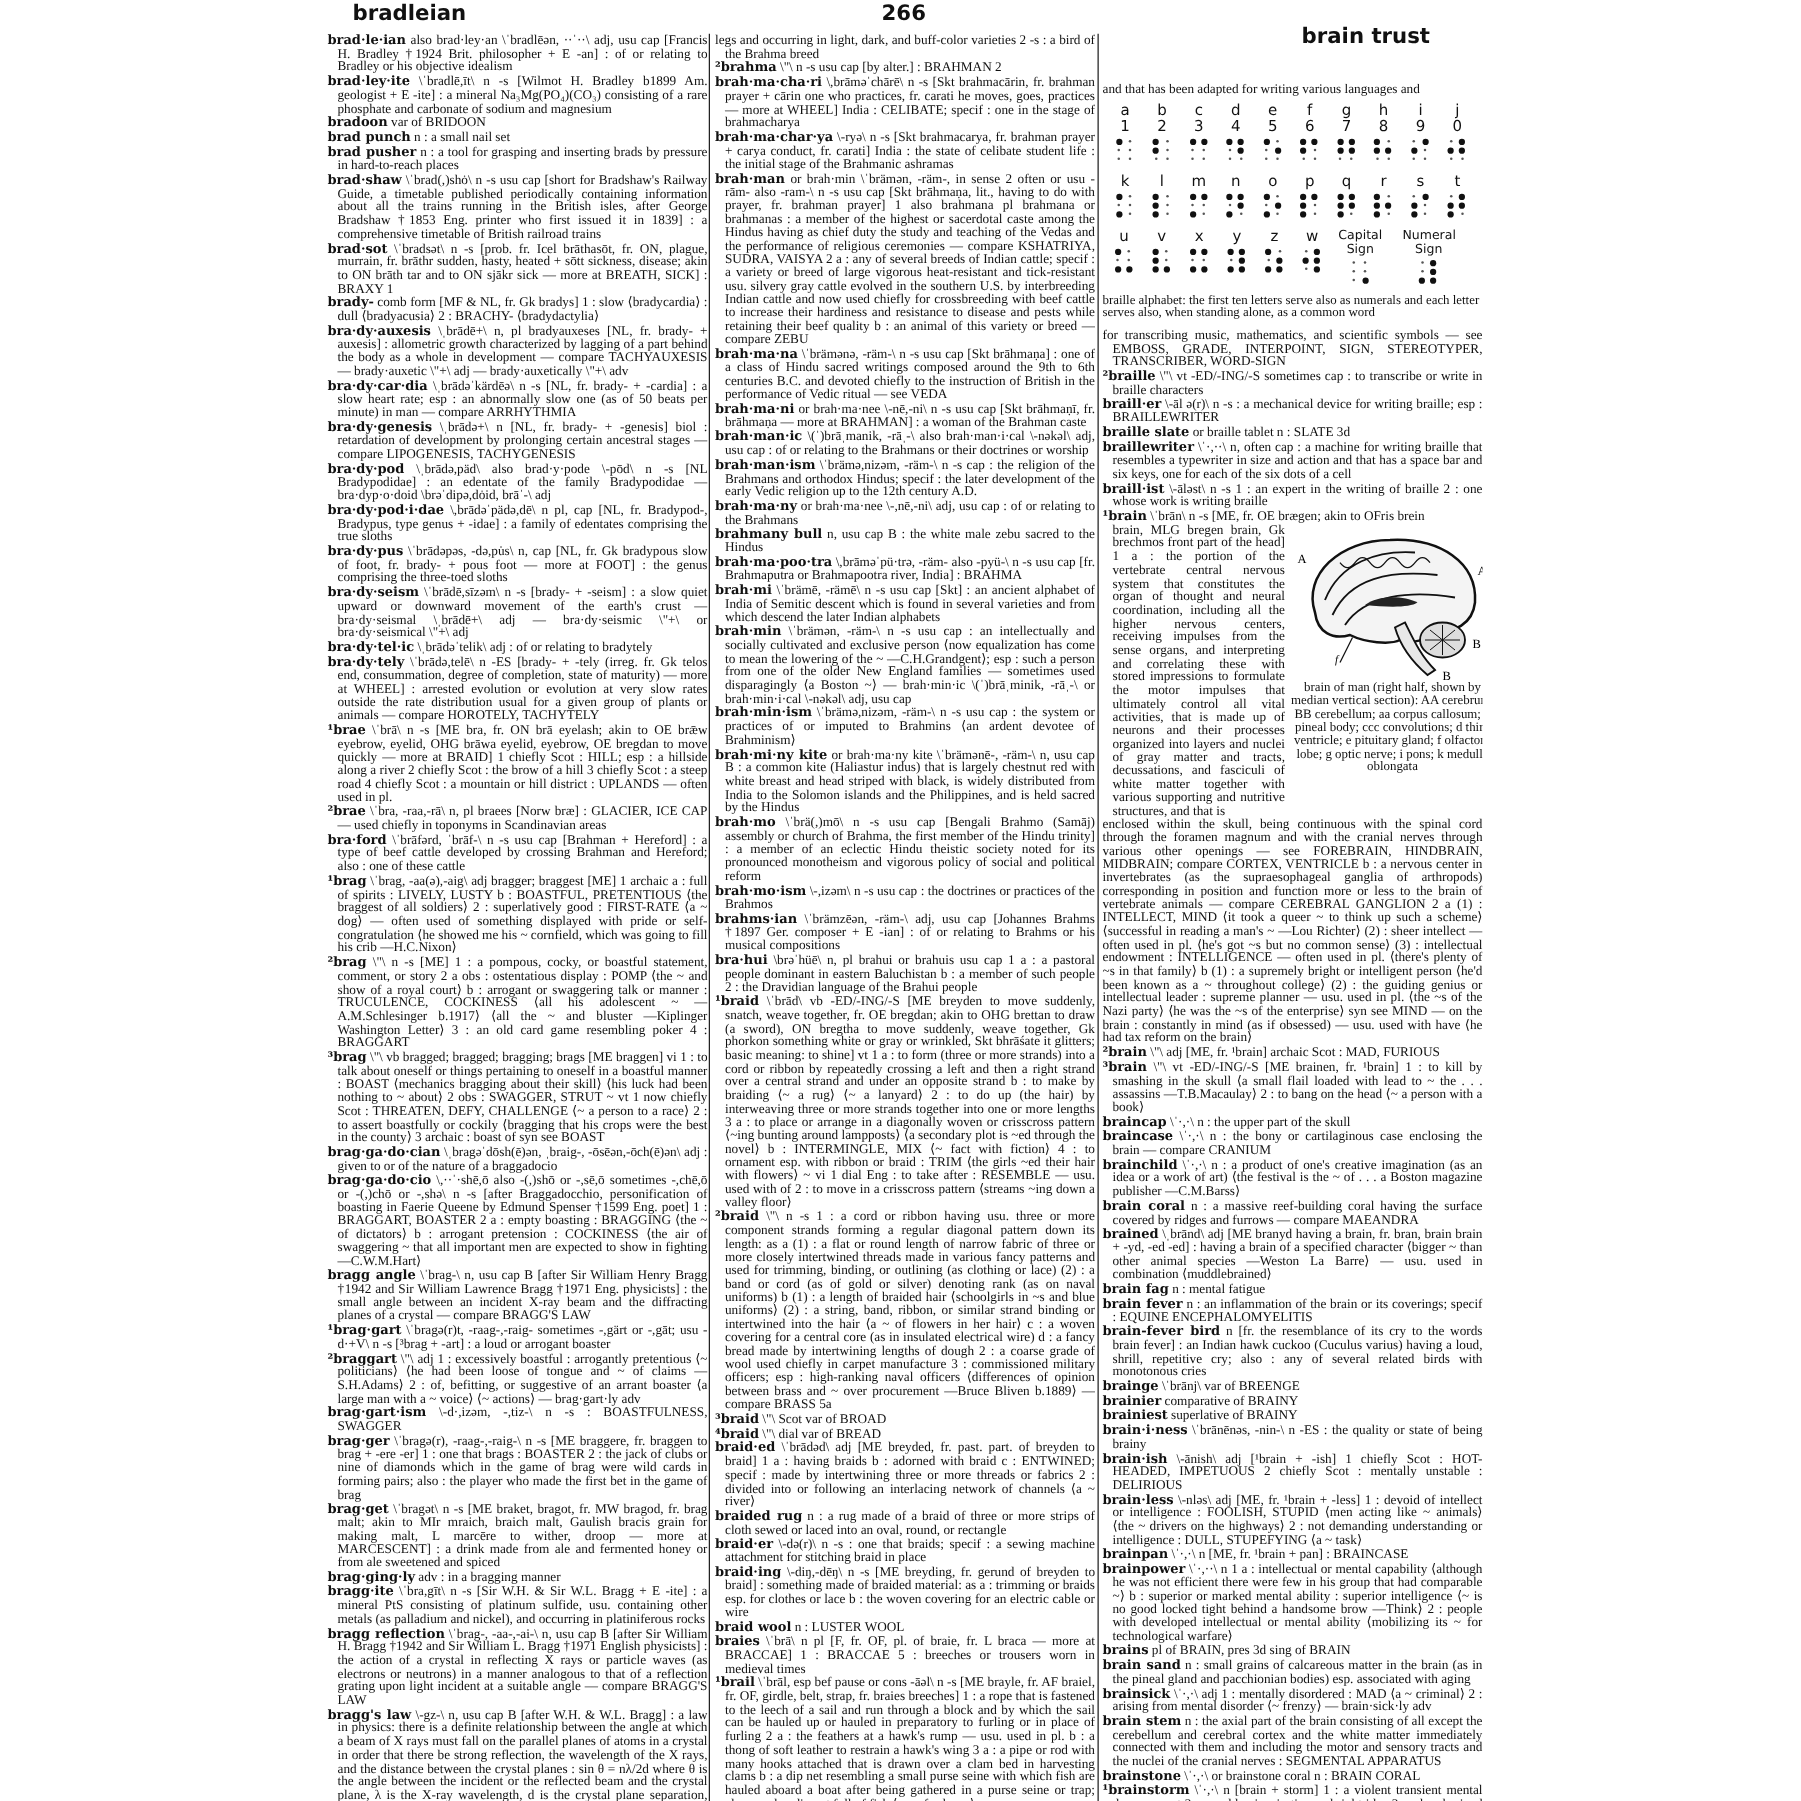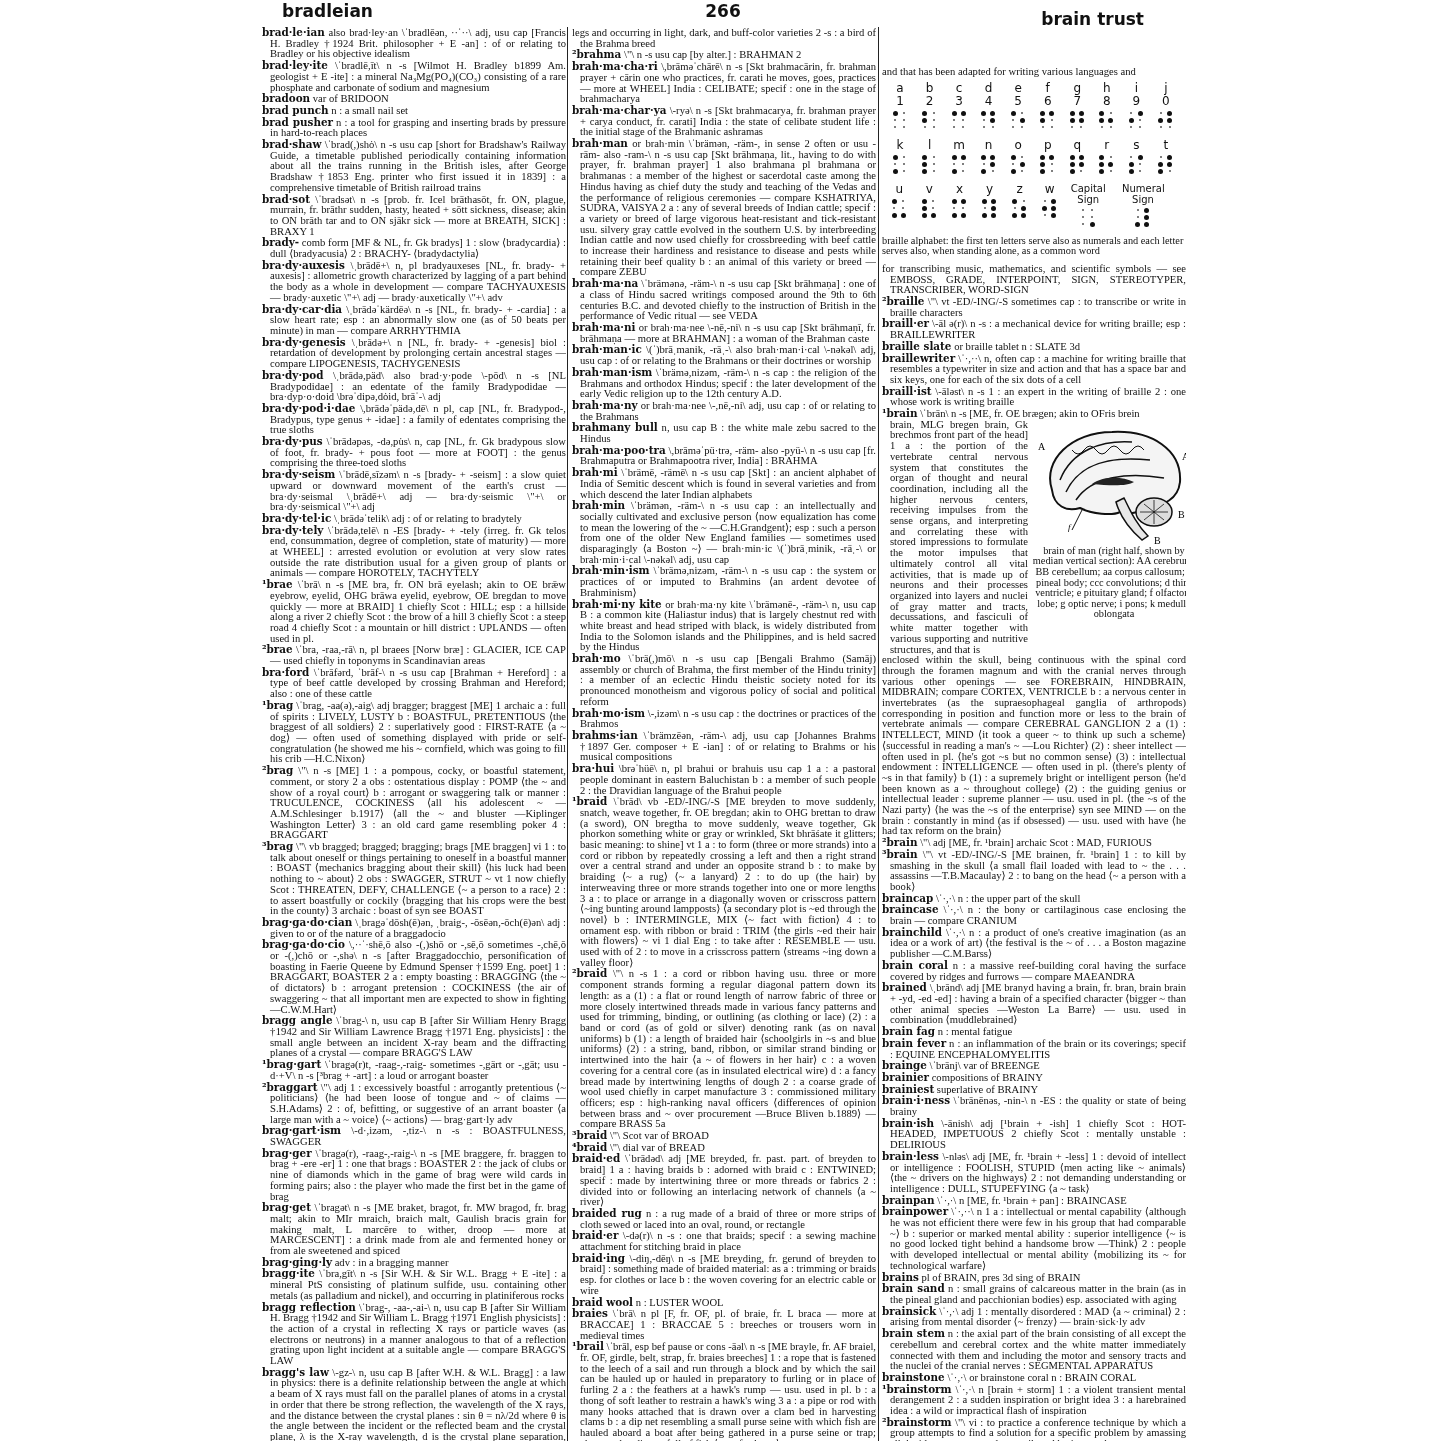--- a/index.html
+++ b/index.html
@@ -1,21 +1,21 @@
 <!DOCTYPE html>
 <html><head>
 <meta charset="utf-8">
 <style>
   html,body{margin:0;padding:0;background:#ffffff;}
   body{width:1441px;height:1441px;position:relative;overflow:hidden;color:#111;}
   .page{position:absolute;left:258px;top:0;width:930px;height:1441px;}
   .running-head{position:absolute;top:0;left:0;width:930px;height:24px;font-family:"DejaVu Sans",sans-serif;font-weight:bold;font-size:17px;color:#111;}
   .rh-left{position:absolute;left:24px;top:1px;}
   .rh-center{position:absolute;left:0;width:930px;text-align:center;top:1px;}
-  .rh-right{position:absolute;right:44px;top:9px;}
+  .rh-right{position:absolute;right:44px;top:19px;}
   .col{position:absolute;top:27px;width:304px;height:1414px;overflow:hidden;font-family:"Liberation Serif",serif;font-size:10.6px;line-height:10.7px;text-align:justify;}
   .col1{left:4px;}
   .col2{left:314px;}
   .col3{left:624px;margin-top:40px;}
   .rule{position:absolute;top:27px;width:1px;height:1414px;background:#222;}
   .rule1{left:309px;}
   .rule2{left:620px;}
   .entry{margin:0;padding-left:8px;text-indent:-8px;}
   .hw{font-weight:bold;font-family:"DejaVu Serif",serif;font-size:10.4px;}
   .cont{padding-left:8px;text-indent:0;margin:0;}
@@ -482,22 +482,23 @@
     <div id="col3-after">
         <p class="entry"><span class="hw">²brain</span><span> \"\ adj [ME, fr. ¹brain] archaic Scot : MAD, FURIOUS</span></p>
         <p class="entry"><span class="hw">³brain</span><span> \"\ vt -ED/-ING/-S [ME brainen, fr. ¹brain] 1 : to kill by smashing in the skull ⟨a small flail loaded with lead to ~ the . . . assassins —T.B.Macaulay⟩ 2 : to bang on the head ⟨~ a person with a book⟩</span></p>
         <p class="entry"><span class="hw">braincap</span><span> \ˈ·,·\ n : the upper part of the skull</span></p>
         <p class="entry"><span class="hw">braincase</span><span> \ˈ·,·\ n : the bony or cartilaginous case enclosing the brain — compare CRANIUM</span></p>
         <p class="entry"><span class="hw">brainchild</span><span> \ˈ·,·\ n : a product of one's creative imagination (as an idea or a work of art) ⟨the festival is the ~ of . . . a Boston magazine publisher —C.M.Barss⟩</span></p>
         <p class="entry"><span class="hw">brain coral</span><span> n : a massive reef-building coral having the surface covered by ridges and furrows — compare MAEANDRA</span></p>
         <p class="entry"><span class="hw">brained</span><span> \ˌbrānd\ adj [ME branyd having a brain, fr. bran, brain brain + -yd, -ed -ed] : having a brain of a specified character ⟨bigger ~ than other animal species —Weston La Barre⟩ — usu. used in combination ⟨muddlebrained⟩</span></p>
         <p class="entry"><span class="hw">brain fag</span><span> n : mental fatigue</span></p>
         <p class="entry"><span class="hw">brain fever</span><span> n : an inflammation of the brain or its coverings; specif : EQUINE ENCEPHALOMYELITIS</span></p>
+        <p class="entry"><span class="hw">brain-fever bird</span><span> n [fr. the resemblance of its cry to the words brain fever] : an Indian hawk cuckoo (Cuculus varius) having a loud, shrill, repetitive cry; also : any of several related birds with monotonous cries</span></p>
         <p class="entry"><span class="hw">brainge</span><span> \ˈbrānj\ var of BREENGE</span></p>
-        <p class="entry"><span class="hw">brainier</span><span> compositions of BRAINY</span></p>
+        <p class="entry"><span class="hw">brainier</span><span> comparative of BRAINY</span></p>
         <p class="entry"><span class="hw">brainiest</span><span> superlative of BRAINY</span></p>
         <p class="entry"><span class="hw">brain·i·ness</span><span> \ˈbrānēnəs, -nin-\ n -ES : the quality or state of being brainy</span></p>
         <p class="entry"><span class="hw">brain·ish</span><span> \-ānish\ adj [¹brain + -ish] 1 chiefly Scot : HOT-HEADED, IMPETUOUS 2 chiefly Scot : mentally unstable : DELIRIOUS</span></p>
         <p class="entry"><span class="hw">brain·less</span><span> \-nləs\ adj [ME, fr. ¹brain + -less] 1 : devoid of intellect or intelligence : FOOLISH, STUPID ⟨men acting like ~ animals⟩ ⟨the ~ drivers on the highways⟩ 2 : not demanding understanding or intelligence : DULL, STUPEFYING ⟨a ~ task⟩</span></p>
         <p class="entry"><span class="hw">brainpan</span><span> \ˈ·,·\ n [ME, fr. ¹brain + pan] : BRAINCASE</span></p>
         <p class="entry"><span class="hw">brainpower</span><span> \ˈ·,··\ n 1 a : intellectual or mental capability ⟨although he was not efficient there were few in his group that had comparable ~⟩ b : superior or marked mental ability : superior intelligence ⟨~ is no good locked tight behind a handsome brow —Think⟩ 2 : people with developed intellectual or mental ability ⟨mobilizing its ~ for technological warfare⟩</span></p>
         <p class="entry"><span class="hw">brains</span><span> pl of BRAIN, pres 3d sing of BRAIN</span></p>
         <p class="entry"><span class="hw">brain sand</span><span> n : small grains of calcareous matter in the brain (as in the pineal gland and pacchionian bodies) esp. associated with aging</span></p>
         <p class="entry"><span class="hw">brainsick</span><span> \ˈ·,·\ adj 1 : mentally disordered : MAD ⟨a ~ criminal⟩ 2 : arising from mental disorder ⟨~ frenzy⟩ — brain·sick·ly adv</span></p>
         <p class="entry"><span class="hw">brain stem</span><span> n : the axial part of the brain consisting of all except the cerebellum and cerebral cortex and the white matter immediately connected with them and including the motor and sensory tracts and the nuclei of the cranial nerves : SEGMENTAL APPARATUS</span></p>

